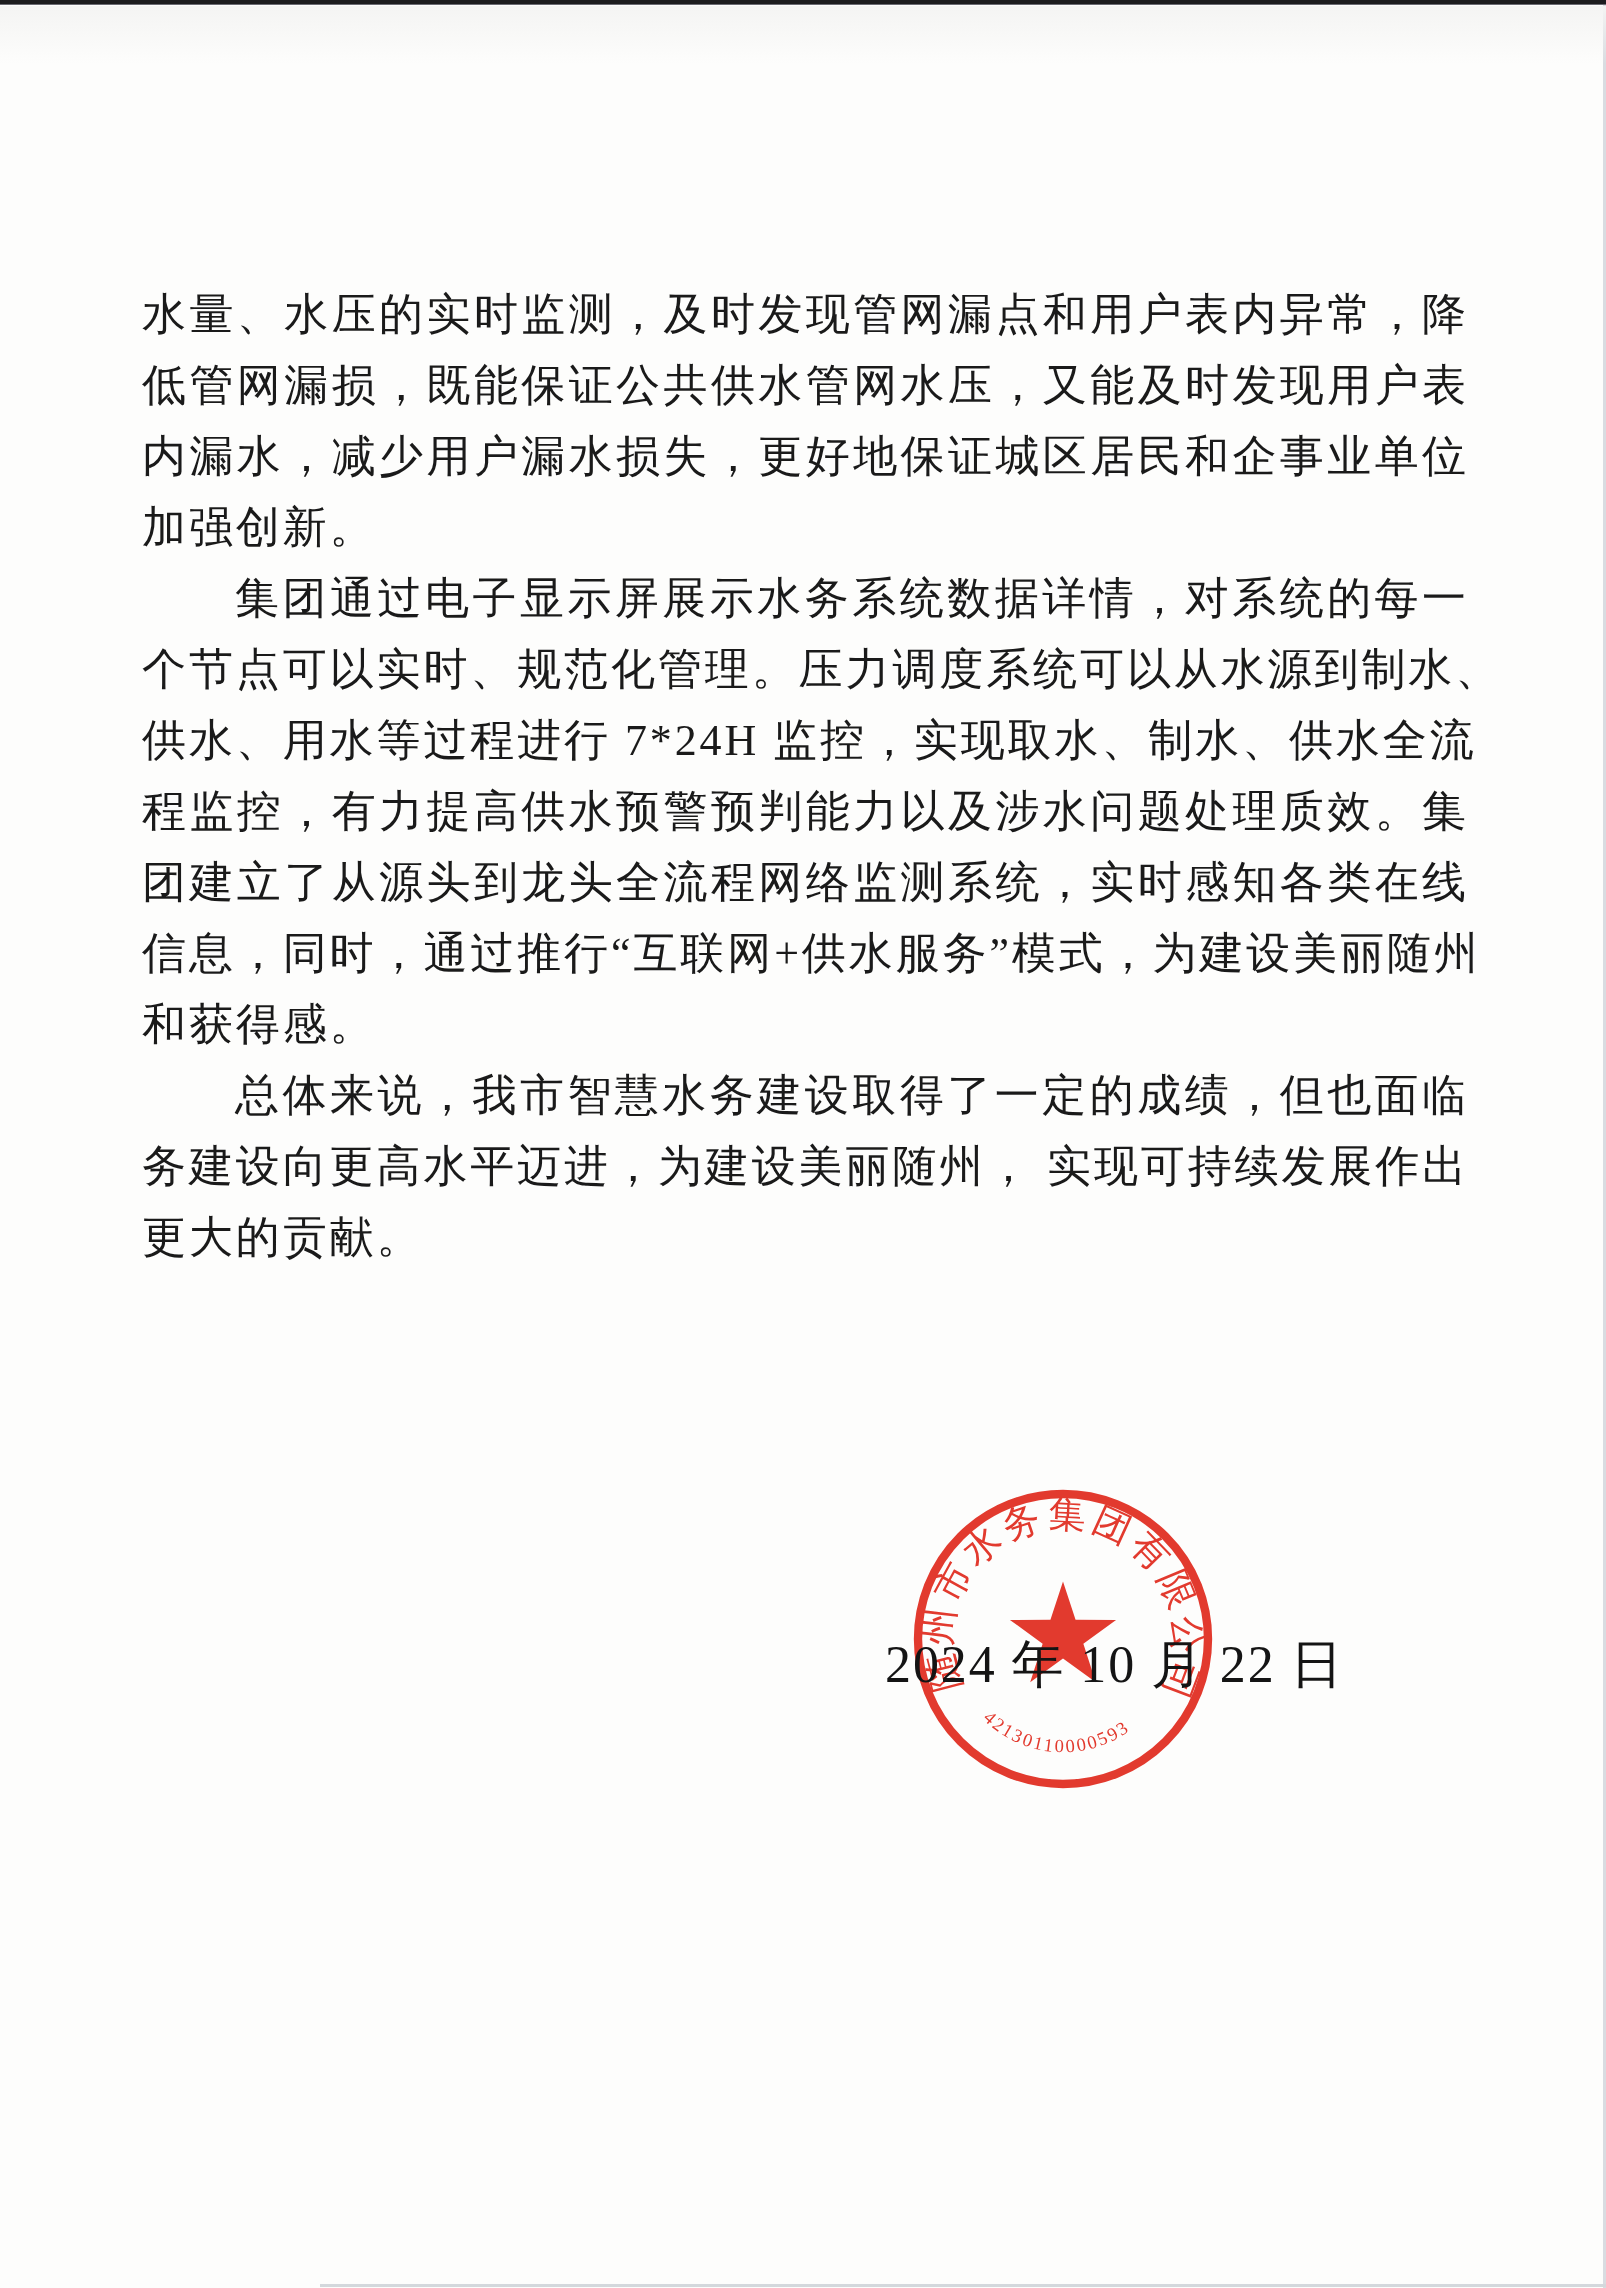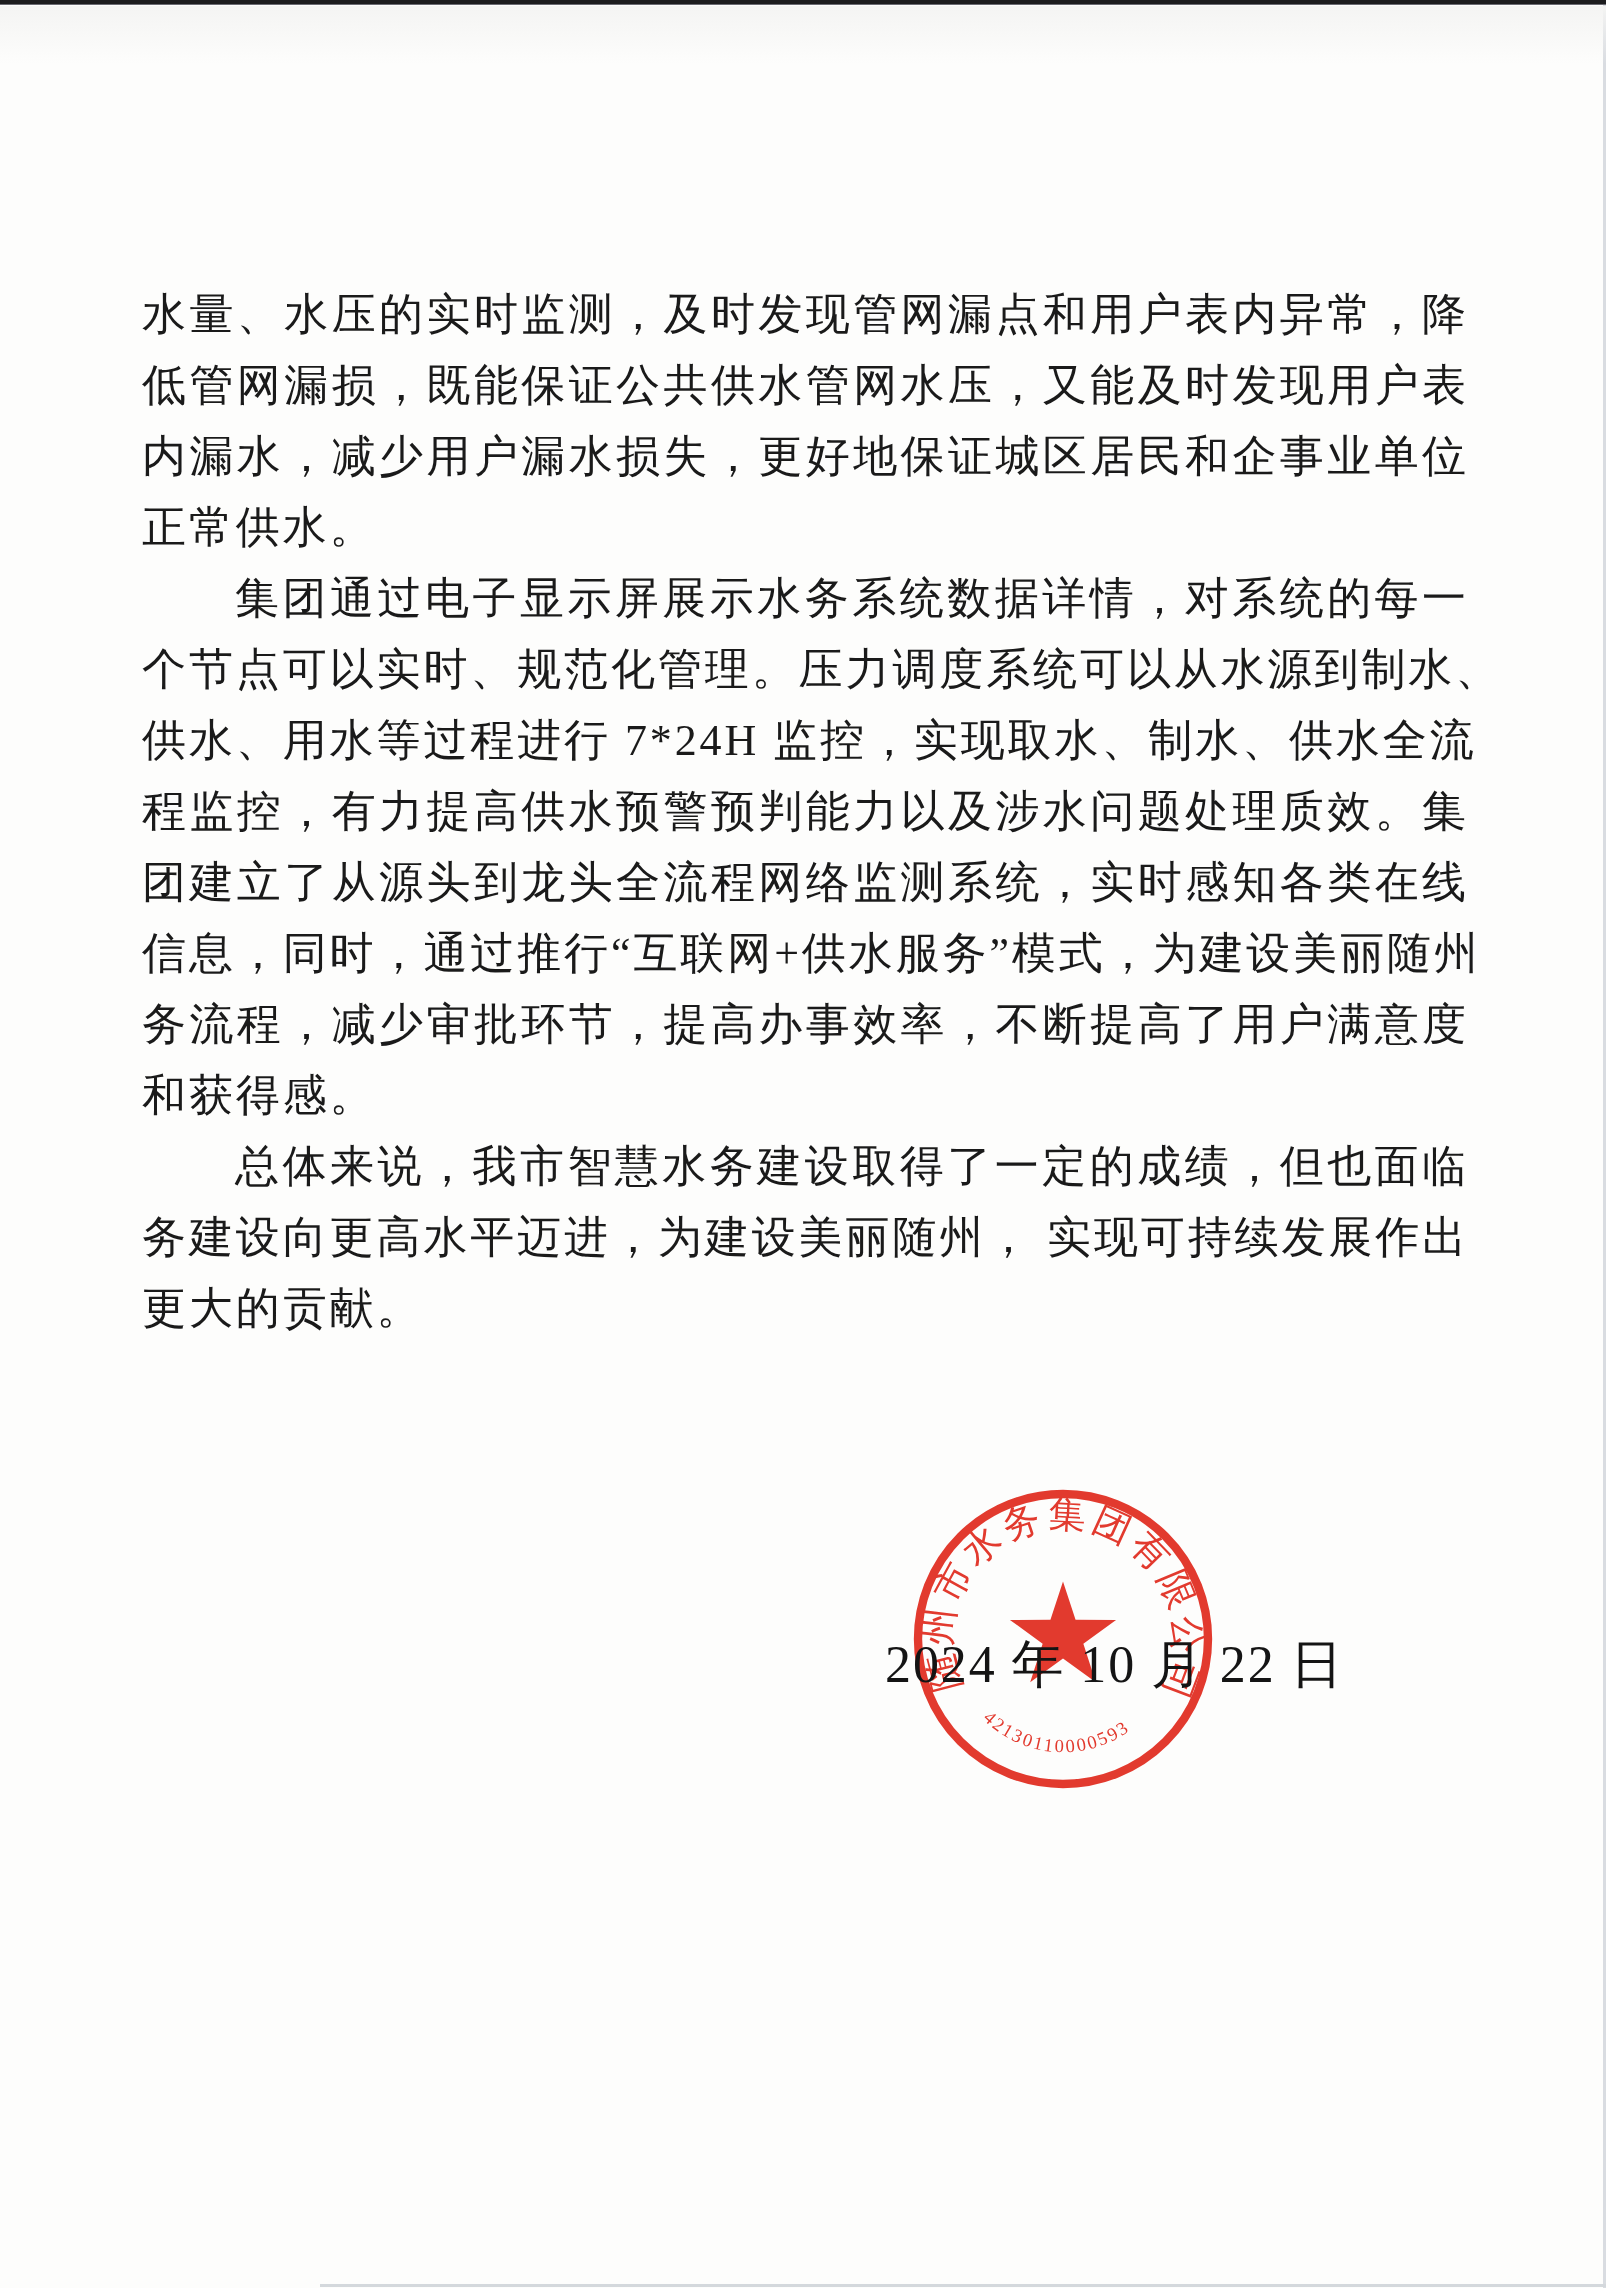--- a/index.html
+++ b/index.html
@@ -76,28 +76,27 @@
 
 <div class="scan-top-line"></div>
 <div class="scan-right-line"></div>
 <div class="scan-bottom-line"></div>
 <div class="scan-shade-top"></div>
 
 <div class="doc-text">
   <div class="line">水量、水压的实时监测，及时发现管网漏点和用户表内异常，降</div>
   <div class="line">低管网漏损，既能保证公共供水管网水压，又能及时发现用户表</div>
   <div class="line">内漏水，减少用户漏水损失，更好地保证城区居民和企事业单位</div>
-  <div class="line end">正常供水。</div>
+  <div class="line end">加强创新。</div>
   <div class="line indent">集团通过电子显示屏展示水务系统数据详情，对系统的每一</div>
   <div class="line">个节点可以实时、规范化管理。压力调度系统可以从水源到制水、</div>
   <div class="line">供水、用水等过程进行 7*24H 监控，实现取水、制水、供水全流</div>
   <div class="line">程监控，有力提高供水预警预判能力以及涉水问题处理质效。集</div>
   <div class="line">团建立了从源头到龙头全流程网络监测系统，实时感知各类在线</div>
   <div class="line">信息，同时，通过推行“互联网+供水服务”模式，为建设美丽随州</div>
-  <div class="line">务流程，减少审批环节，提高办事效率，不断提高了用户满意度</div>
   <div class="line end">和获得感。</div>
   <div class="line indent">总体来说，我市智慧水务建设取得了一定的成绩，但也面临</div>
   <div class="line">务建设向更高水平迈进，为建设美丽随州， 实现可持续发展作出</div>
   <div class="line end">更大的贡献。</div>
 </div>
 
 <div class="seal">
   <svg viewBox="0 0 340 340" xmlns="http://www.w3.org/2000/svg">
     <defs>
       <path id="seal-name-arc" d="M 68.2 233.6 A 120 120 0 1 1 271.8 233.6" fill="none"></path>

